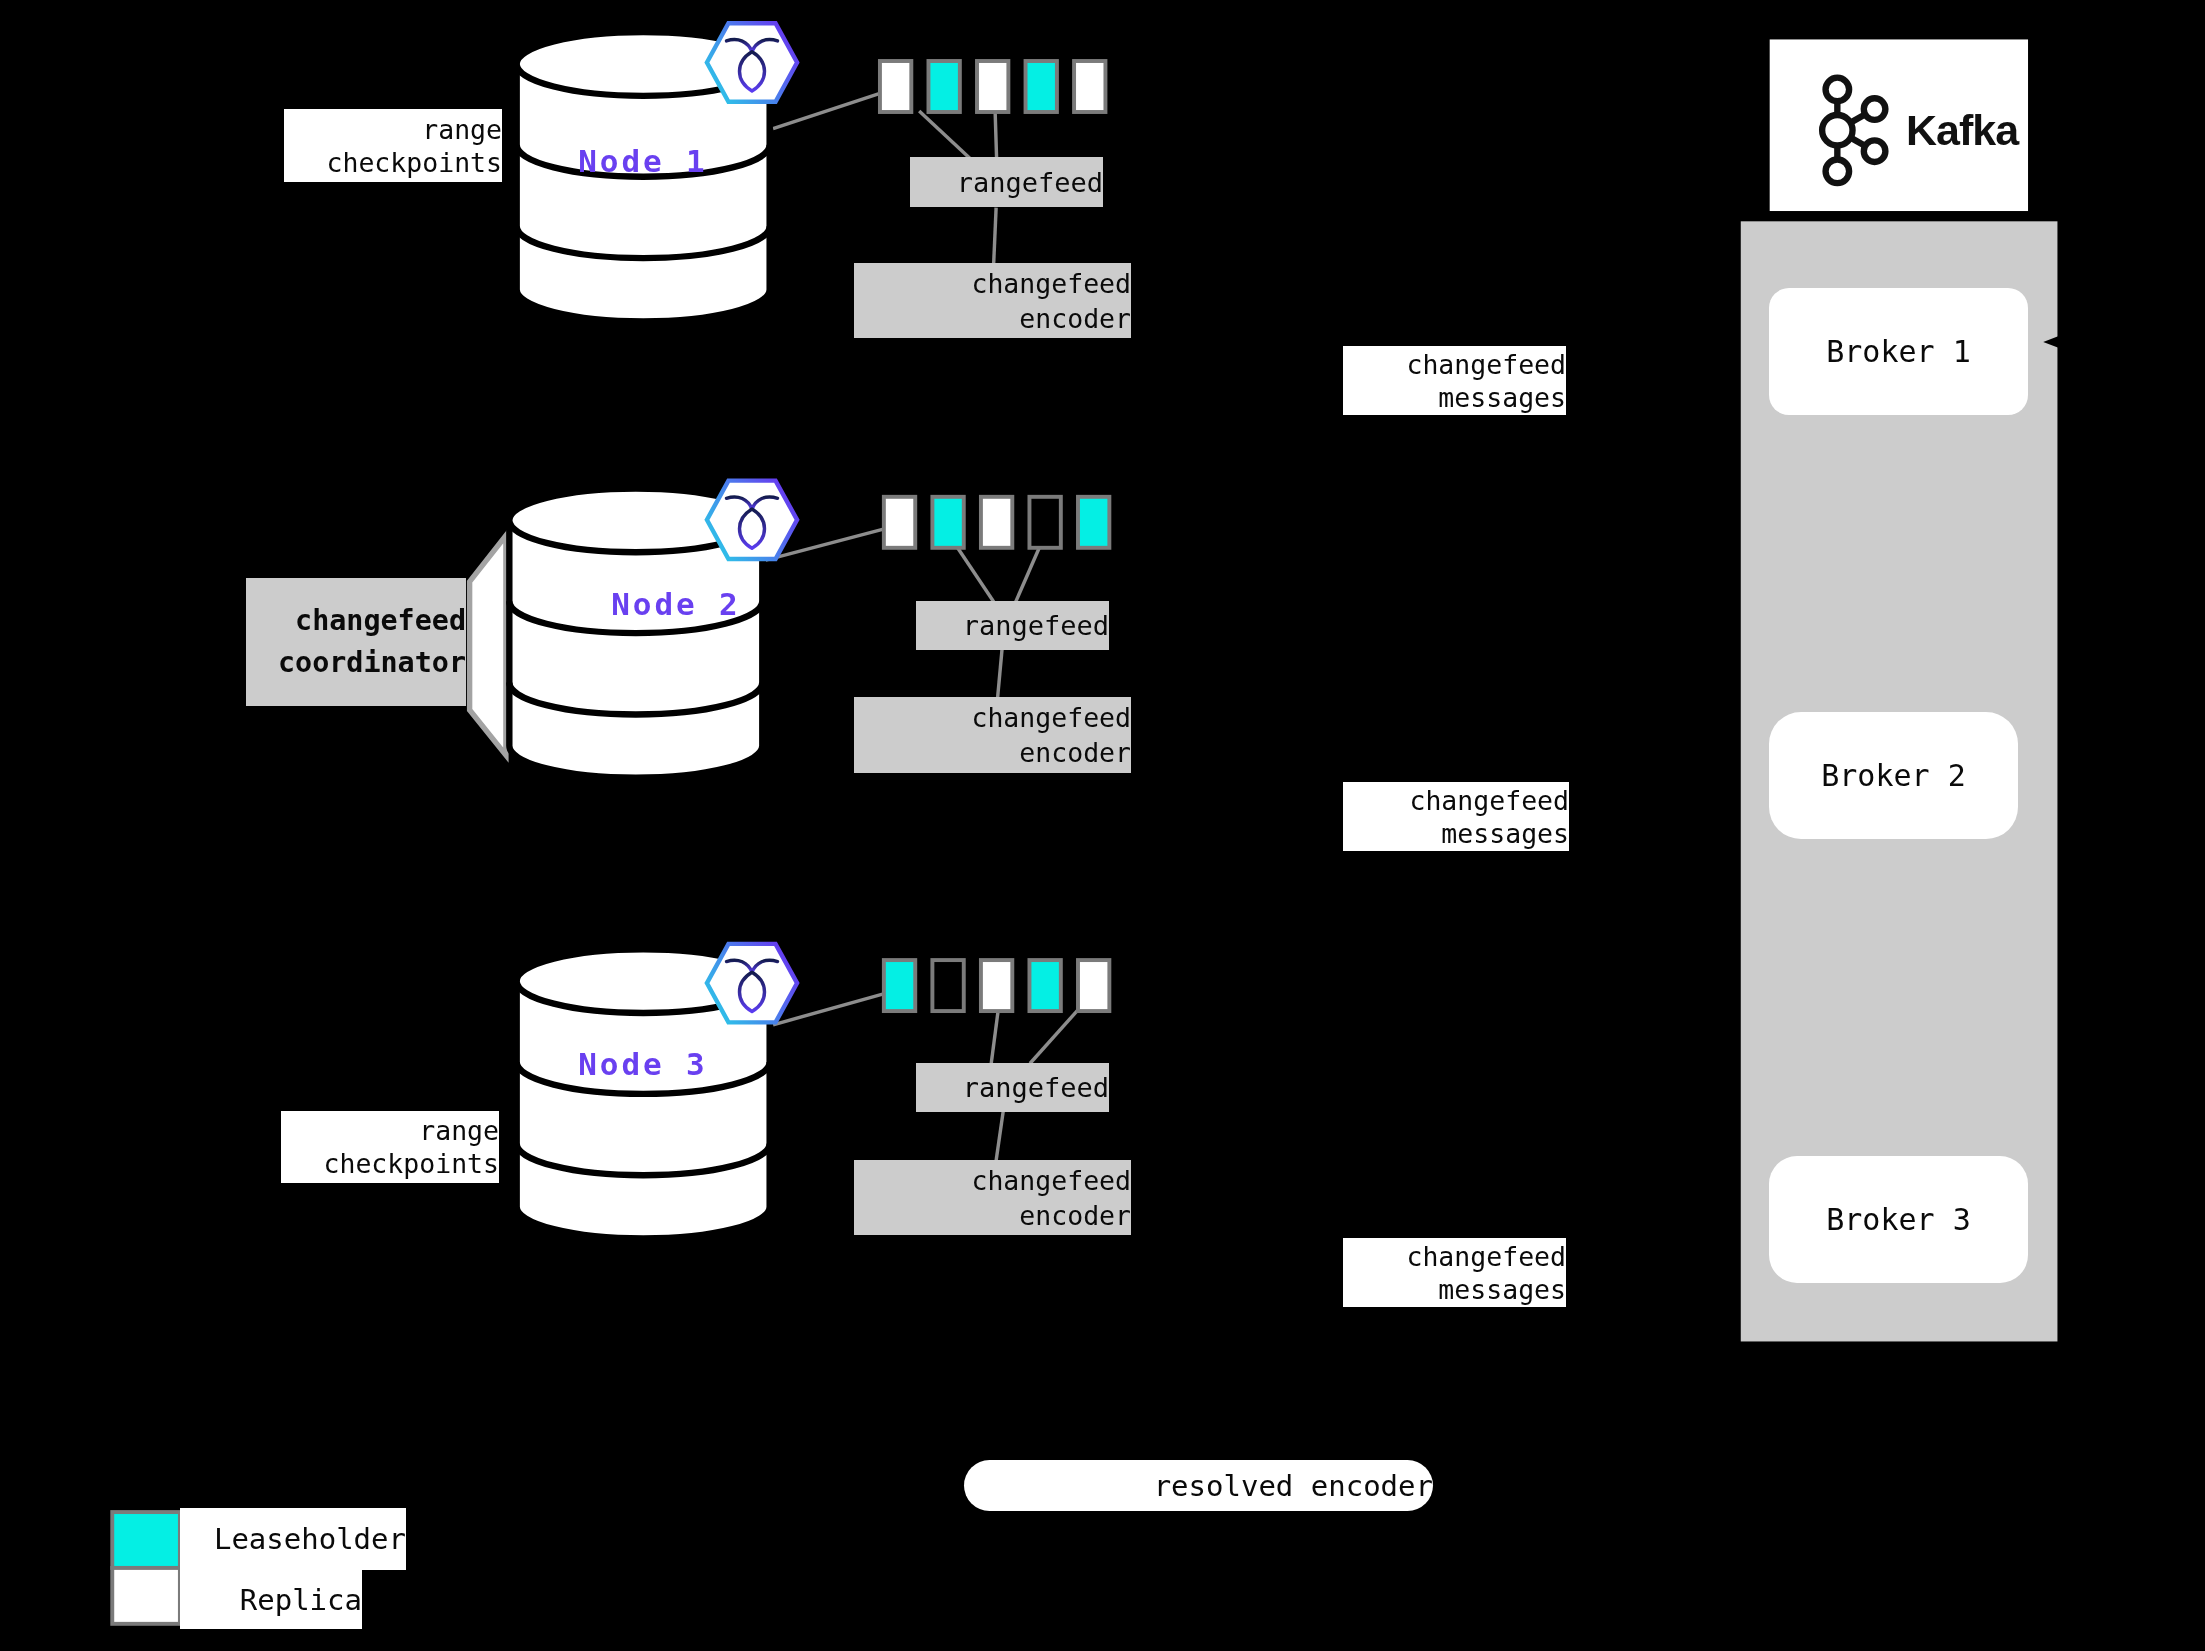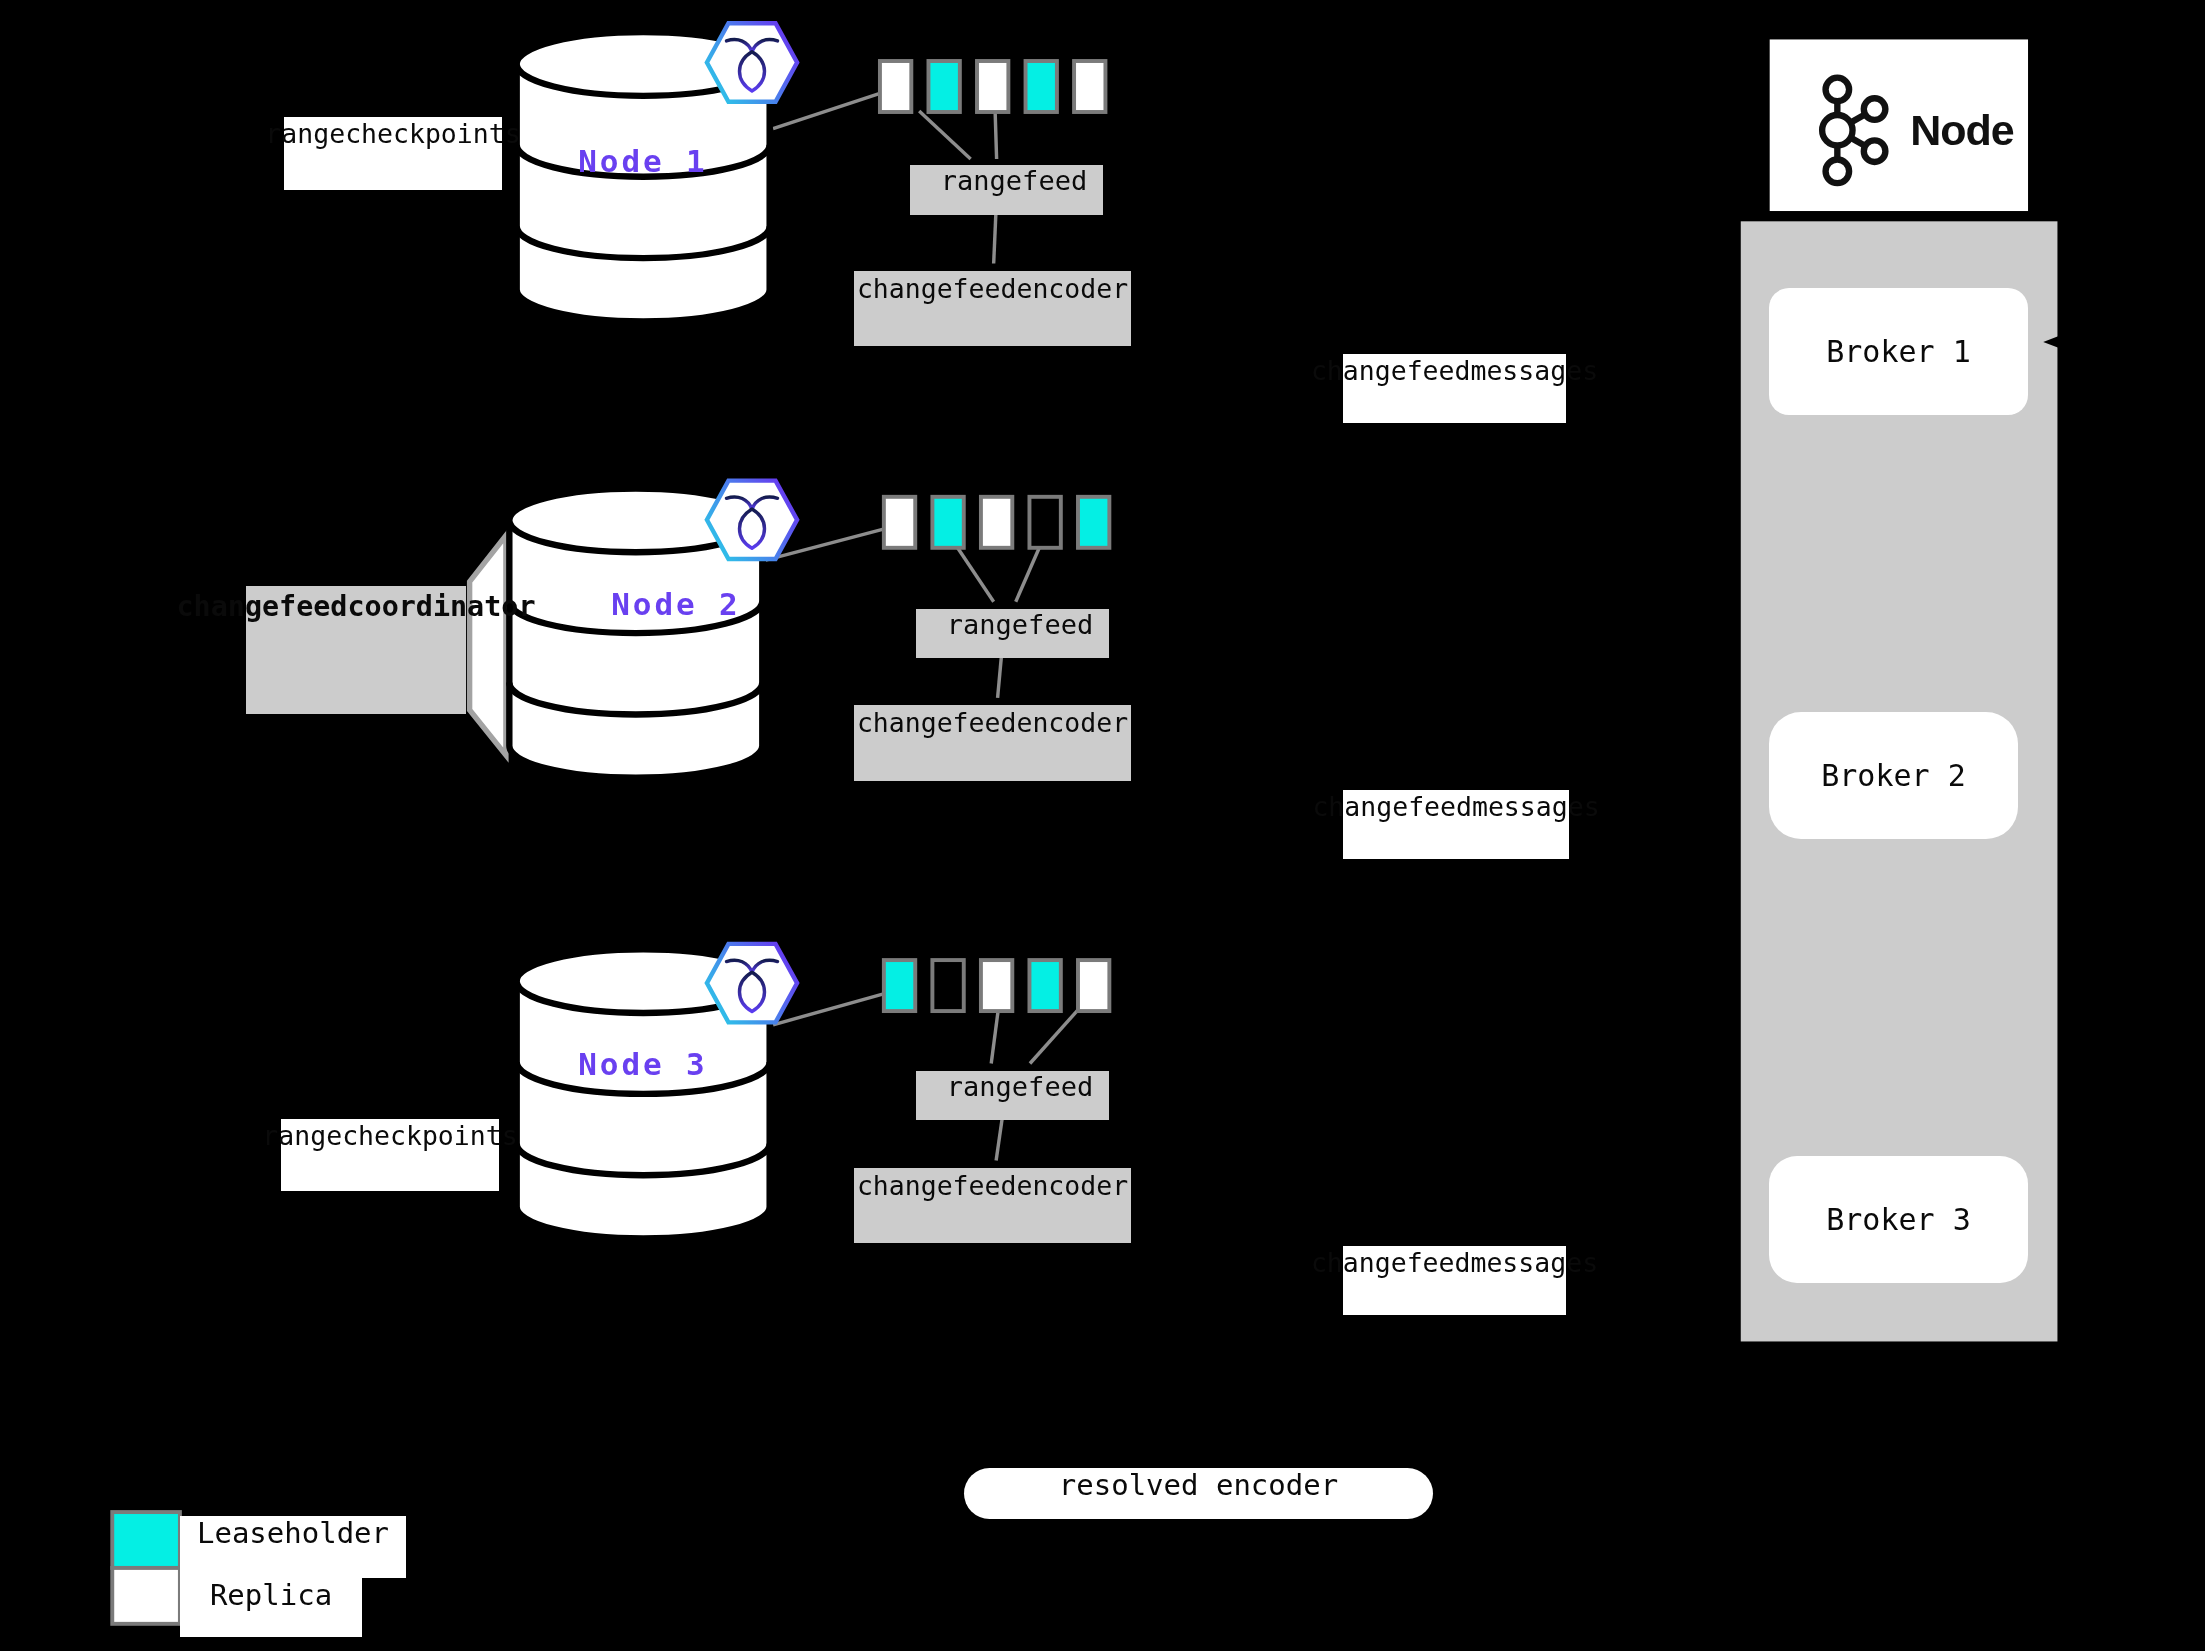--- a/index.html
+++ b/index.html
@@ -1,20 +1,20 @@
 <!DOCTYPE html>
 <html style="font-size:7.8px"><head>
 <meta charset="utf-8">
 <style>
   html,body{margin:0;padding:0;background:#000;}
   .stage{position:relative;width:2205px;height:1652px;background:#000;overflow:hidden;
          font-family:"DejaVu Sans Mono","Liberation Mono",monospace;}
   .scene{position:absolute;left:0;top:0;}
-  .lbl{position:absolute;display:flex;align-items:flex-start;justify-content:center;
-       text-align:center;color:#0a0a0a;margin-top:8px;}
+  .lbl{position:absolute;display:flex;flex-direction:column;align-items:flex-end;justify-content:center;
+       text-align:center;color:#0a0a0a;}
   .whitebox{background:#ffffff;}
   .graybox{background:#cccccc;}
   .lbl .ln{display:block;}
   .small-label{font-size:26.5px;line-height:33px;}
   .rangefeed{font-size:27px;padding-left:15px;}
   .encoder{font-size:26.5px;line-height:35px;}
   .coordinator{font-size:28.4px;line-height:42px;font-weight:bold;}
   .nodelabel{position:absolute;display:flex;align-items:center;justify-content:center;
              font-weight:bold;font-size:31px;letter-spacing:2.9px;color:#6940f0;}
   .broker{position:absolute;display:flex;align-items:center;justify-content:center;
@@ -163,21 +163,21 @@
   </div>
   <div class="lbl whitebox small-label" style="left:1343px;top:782px;width:226px;height:69px;">
     <span class="ln">changefeed</span>
     <span class="ln">messages</span>
   </div>
   <div class="lbl whitebox small-label" style="left:1343px;top:1238px;width:223px;height:69px;">
     <span class="ln">changefeed</span>
     <span class="ln">messages</span>
   </div>
 
-  <div class="kafka-word" style="left:1896px;top:104px;width:132px;height:52px;">Node</div>
+  <div class="kafka-word" style="left:1896px;top:104px;width:132px;height:52px;">Kafka</div>
 
   <div class="broker" style="left:1769px;top:288px;width:259px;height:127px;border-radius:20px;">Broker 1</div>
   <div class="broker" style="left:1769px;top:712px;width:249px;height:127px;">Broker 2</div>
   <div class="broker" style="left:1769px;top:1156px;width:259px;height:127px;border-radius:28px;">Broker 3</div>
 
   <div class="lbl whitebox pill" style="left:964px;top:1460px;width:469px;height:51px;">resolved encoder</div>
 
   <div class="lbl whitebox legend-label" style="left:180px;top:1508px;width:226px;height:62px;">Leaseholder</div>
   <div class="lbl whitebox legend-label" style="left:180px;top:1570px;width:182px;height:59px;">Replica</div>
 

